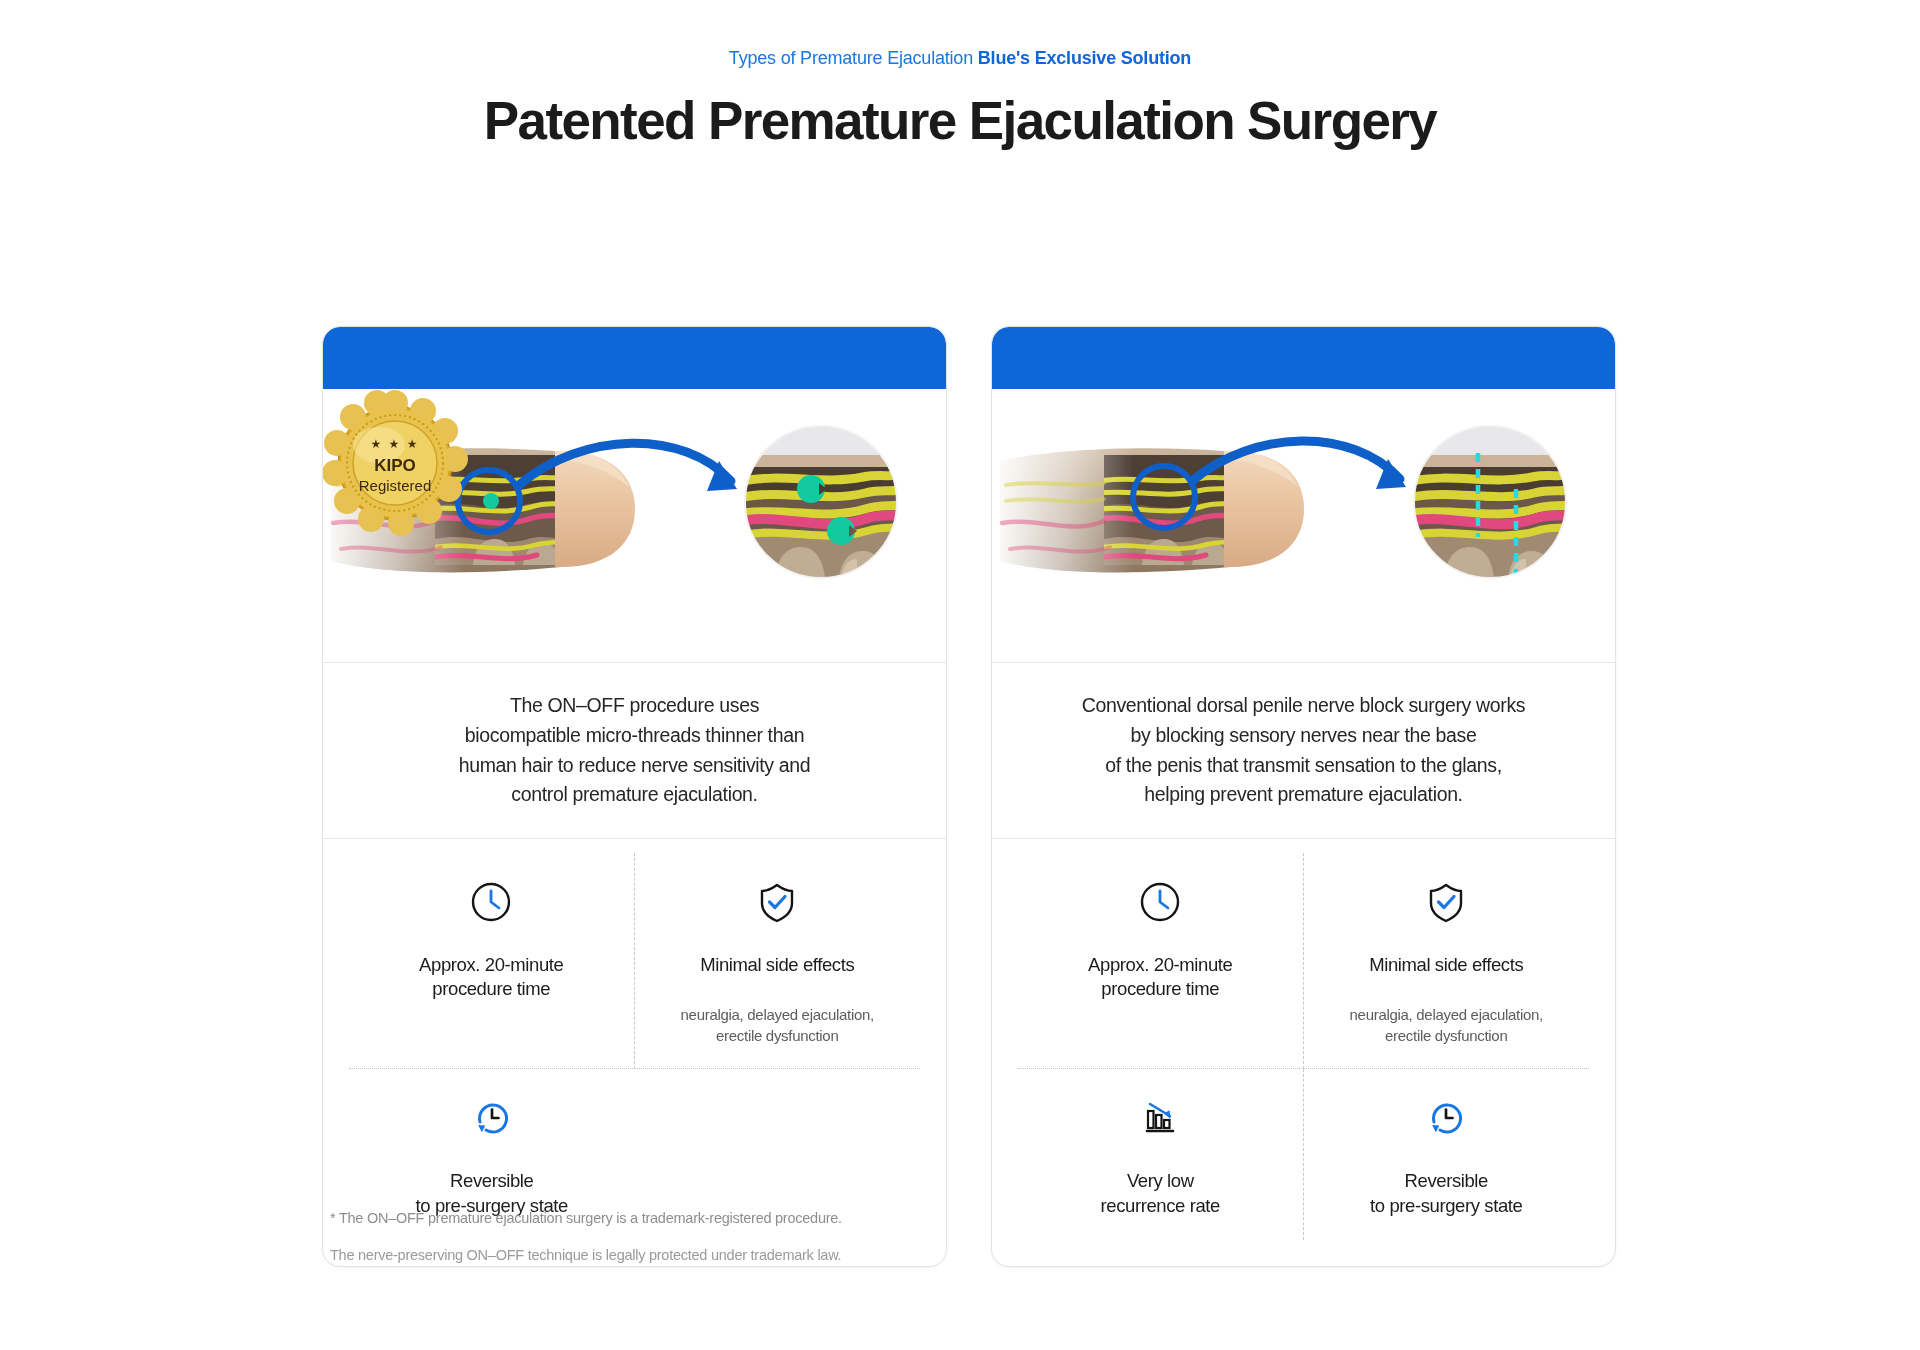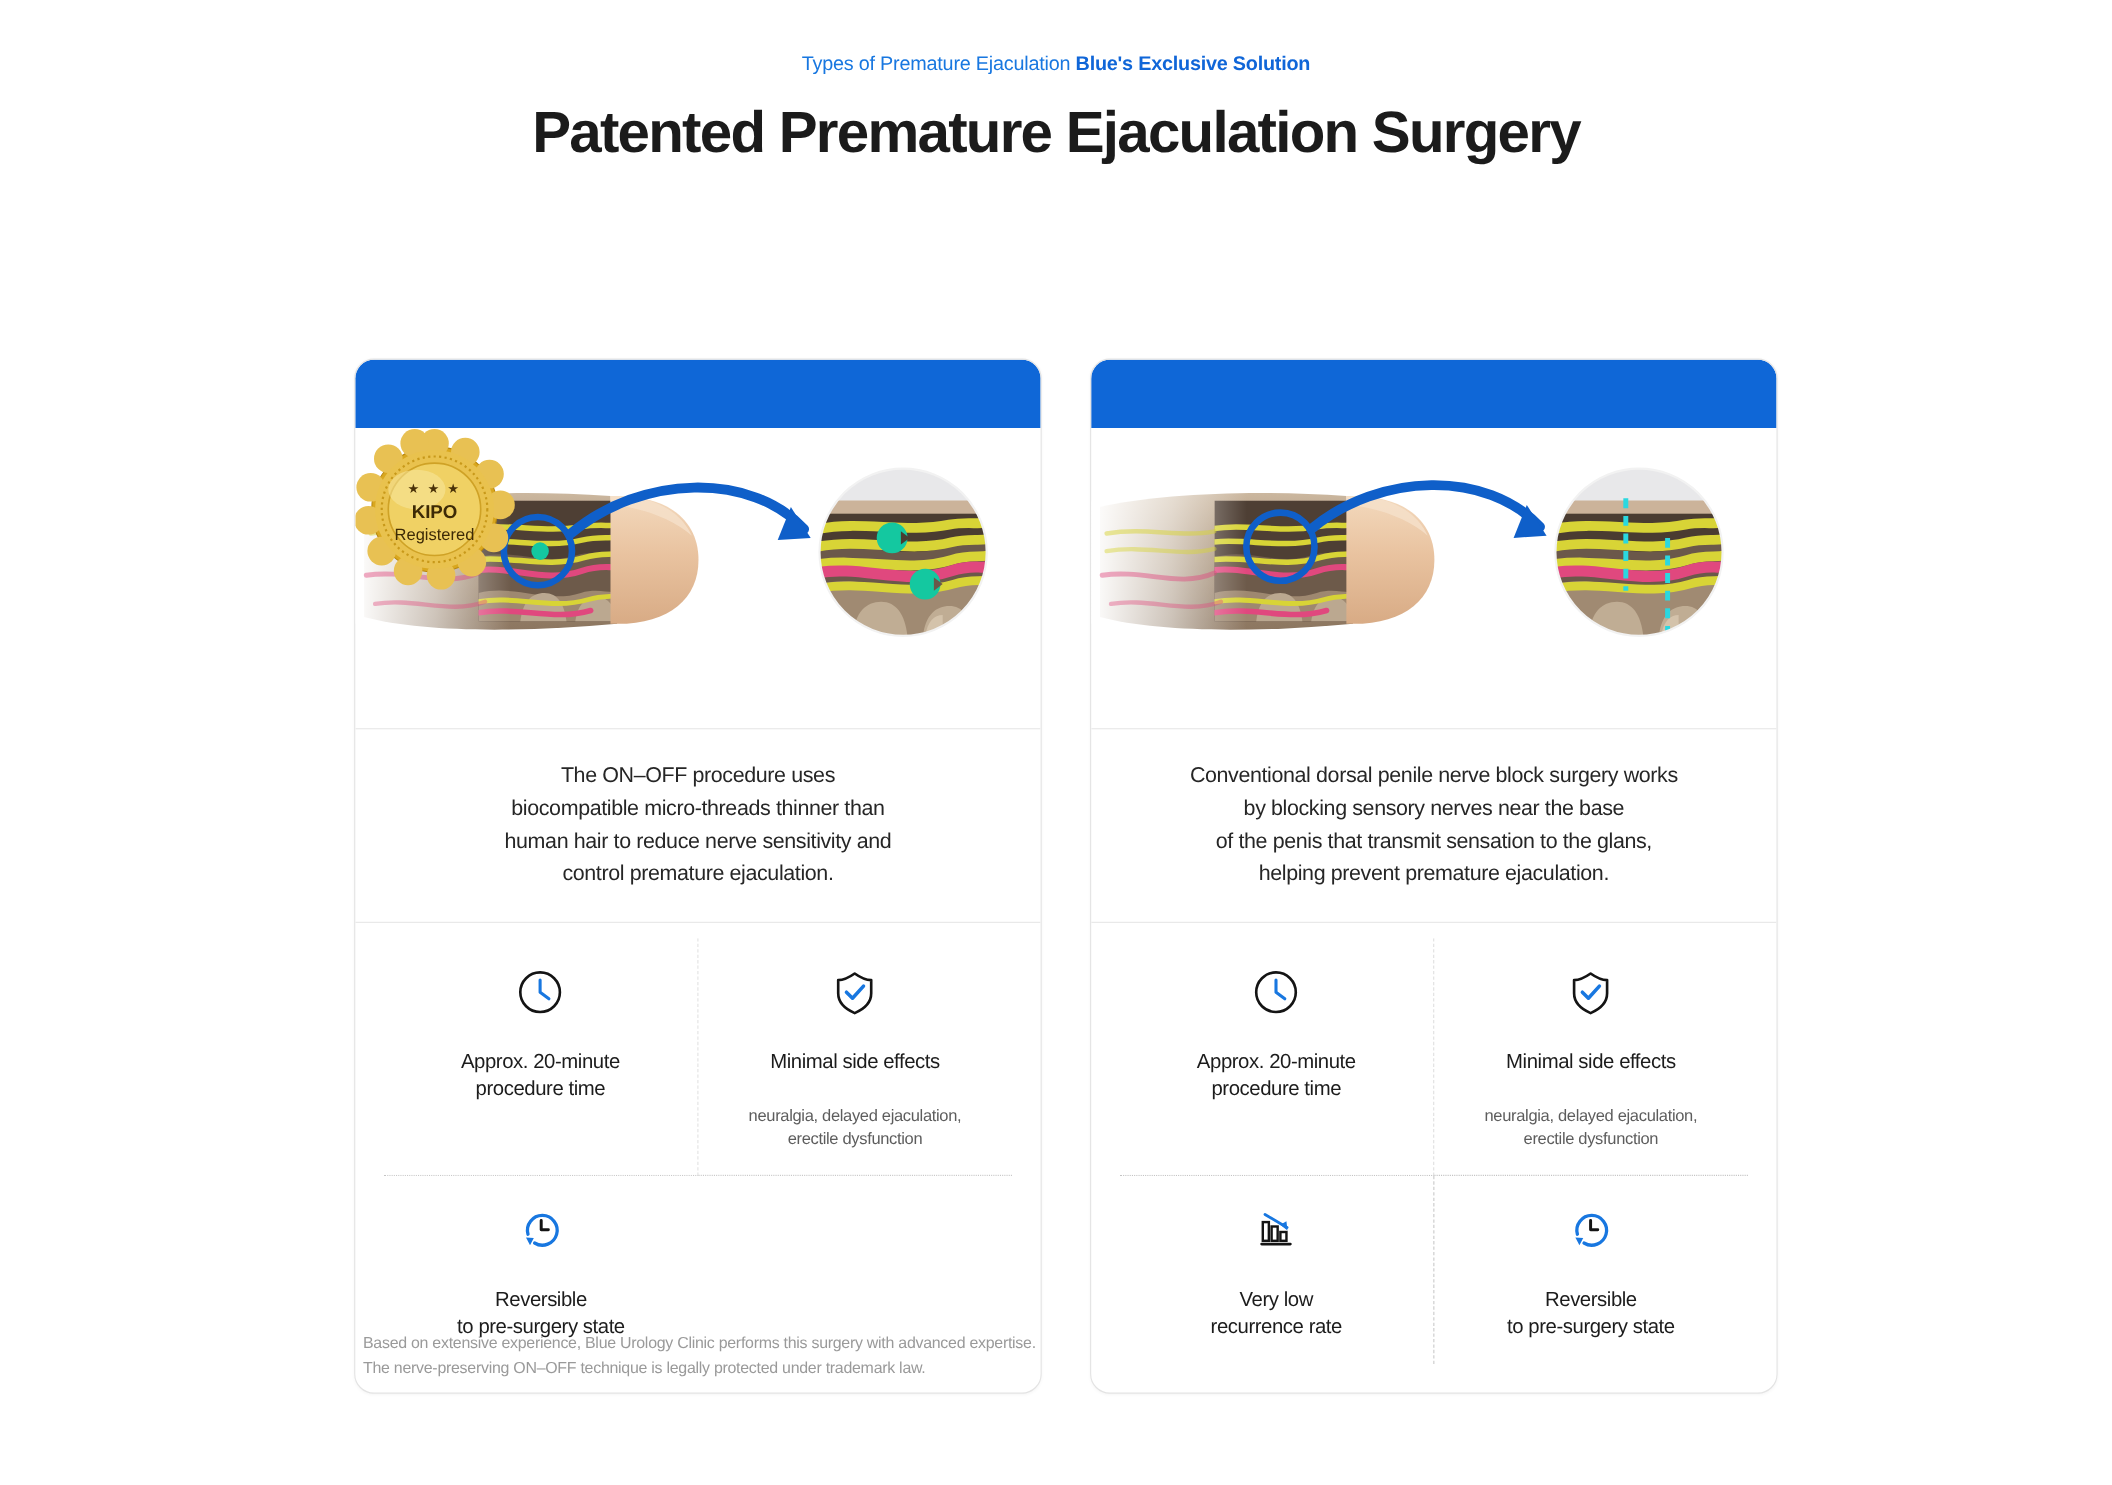--- a/index.html
+++ b/index.html
@@ -473,17 +473,17 @@
           </span>
           <span class="feat-title">Reversible
 to pre-surgery state</span>
         </div>
       </div>
     </div>
 
   </div>
 
   <div class="notes">
-    <div class="note-line">Based on extensive experience, Blue Urology Clinic performs this surgery with advanced expertise.</div>
+    <div class="note-star">* The ON–OFF premature ejaculation surgery is a trademark-registered procedure.</div>
     <div class="note-line">The nerve-preserving ON–OFF technique is legally protected under trademark law.</div>
   </div>
 
 </div>
 
 </body></html>

